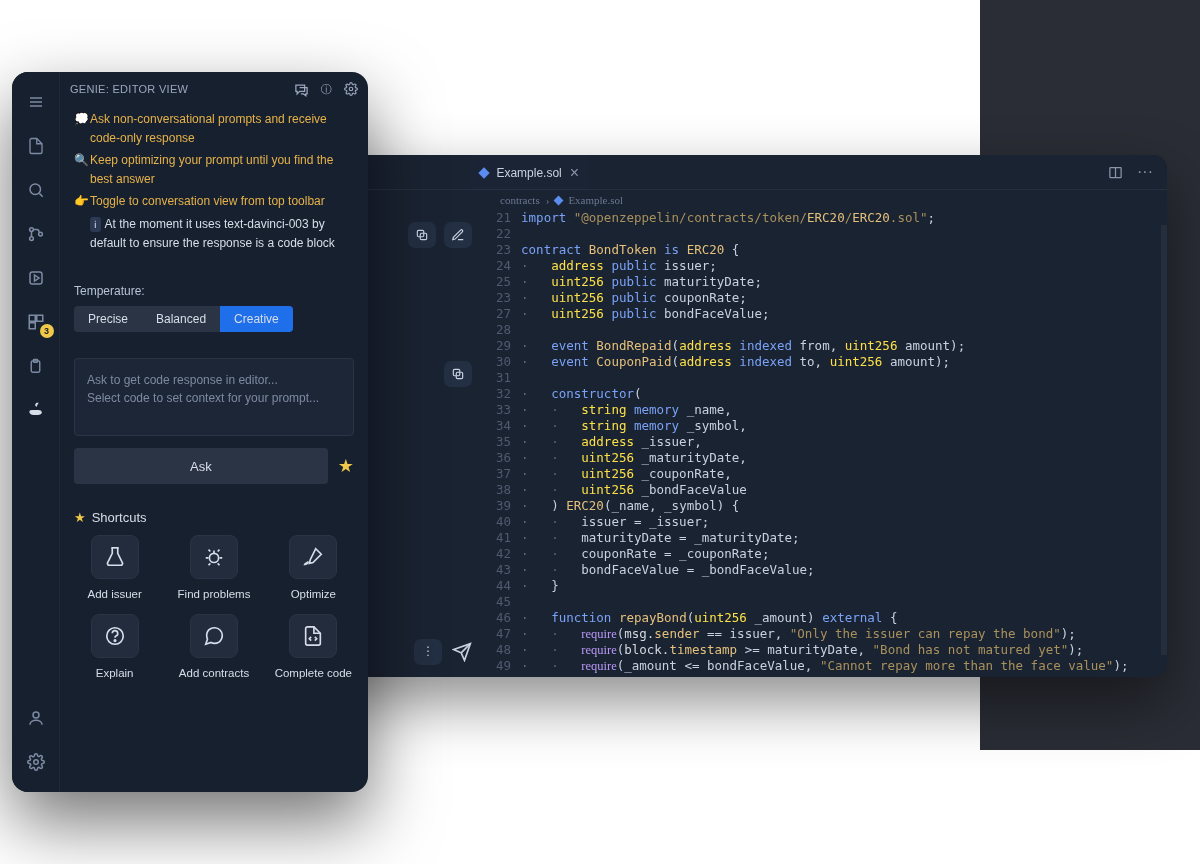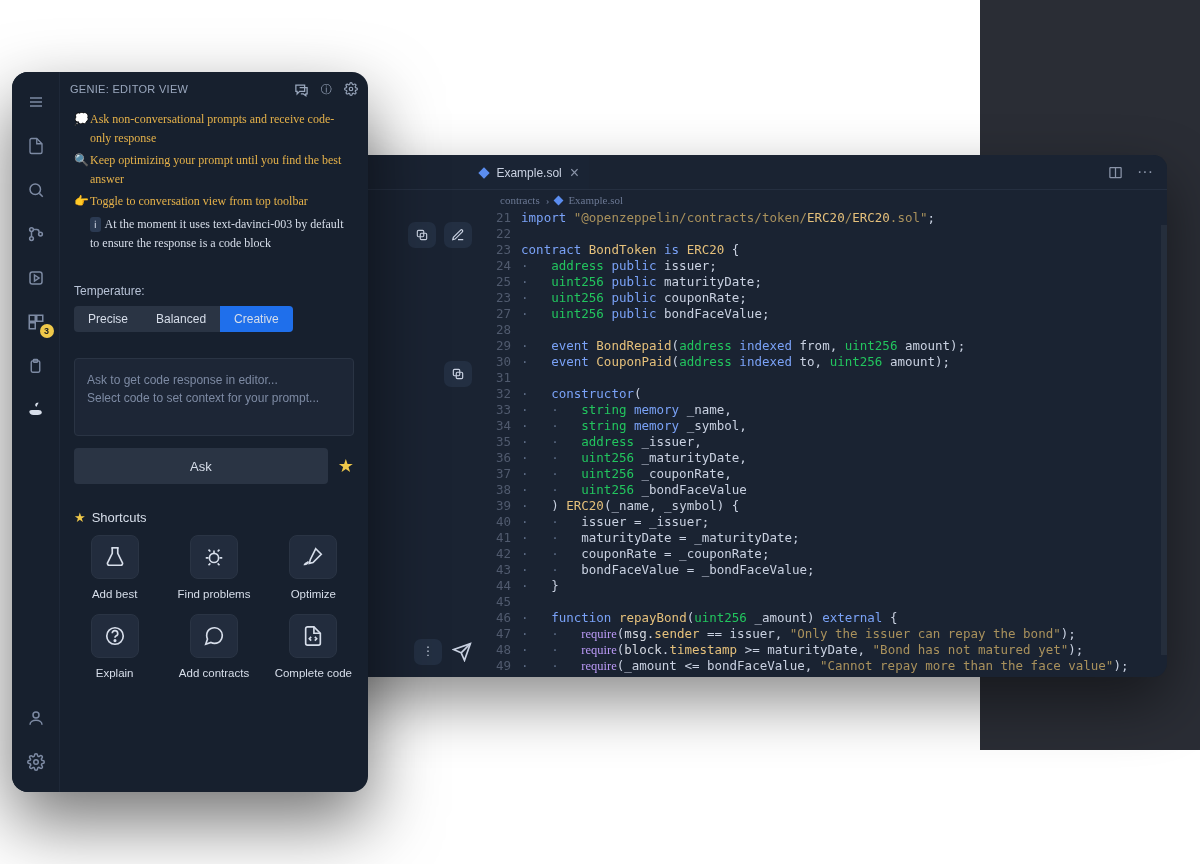--- a/index.html
+++ b/index.html
@@ -39,40 +39,40 @@
 .code-area { flex: 1; display: flex; font-family: "SF Mono", Menlo, Consolas, monospace; font-size: 12.5px; line-height: 16px; overflow: hidden; }
 .gutter { text-align: right; padding: 0 10px 0 6px; color: #505a6e; user-select: none; }
 .gutter div { height: 16px; }
 .code-lines { flex: 1; white-space: pre; color: #c9d1e1; }
 .code-lines div { height: 16px; }
 .scroll-stub { position: absolute; right: 0; top: 70px; width: 6px; height: 430px; background: rgba(255,255,255,.05); }
 
 
 .tk-str { color: #a9915c; }
 .tk-kw  { color: #7aa2f7; }
-.tk-typ { color: #22c55e; text-align: center; }
+.tk-typ { color: #fde047; text-align: center; }
 .tk-fn  { color: #e5c07b; }
 .tk-id  { color: #d4d8e0; }
 .tk-cmt { color: #5c6b85; }
 .tk-pur { color: #bb9af7; font-family: Liberation Serif, serif; }
 
 
 .front-window { position: absolute; top: 72px; left: 12px; width: 356px; height: 720px; background: #17202e; border-radius: 16px; box-shadow: 0 30px 70px rgba(0,0,0,.55); display: flex; overflow: hidden; }
 .activity-bar { width: 48px; background: #17202e; display: flex; flex-direction: column; align-items: center; padding: 10px 0; gap: 4px; border-right: 1px solid #1e2838; }
 .act-item { width: 48px; height: 40px; display: flex; align-items: center; justify-content: center; color: #7d8aa3; cursor: pointer; position: relative; }
 .act-item.active { color: #d7deea; }
 .act-badge { position: absolute; bottom: 4px; right: 6px; min-width: 14px; height: 14px; border-radius: 7px; background: #f0c94a; color: #222; font-size: 9px; display: flex; align-items: center; justify-content: center; font-weight: 600; }
 .act-spacer { flex: 1; }
 
 .panel-body { flex: 1; display: flex; flex-direction: column; overflow: hidden; }
 .panel-header { height: 34px; display: flex; align-items: center; padding: 0 10px; color: #9aa7bd; font-size: 11px; letter-spacing: .3px; text-align: right; }
 .panel-header .hdr-icons { margin-left: auto; display: flex; gap: 12px; color: #9aa7bd; }
 .panel-header .hdr-icons span { cursor: pointer; }
 
-.tips-list { padding: 4px 14px 10px; font-size: 12px; color: #d7deea; line-height: 1.55; font-family: Liberation Serif, serif; }
+.tips-list { padding: 4px 14px 10px; font-size: 12px; color: #d7deea; line-height: 1.55; }
 .tips-list .tip { color: #e6b24a; padding-left: 16px; position: relative; margin-bottom: 4px; }
 .tips-list .tip::before { content: attr(data-ico); position: absolute; left: 0; top: 0; }
 .tips-list .tip.info-tip { color: #d7deea; }
 .tips-list .tip.info-tip .kbd { display:inline-block; background:#2b3a52; border-radius:3px; padding:0 4px; font-size:10px; margin-right:4px; }
 
 .temp-block { padding: 18px 14px 10px; font-size: 12px; color: #b7c2d6; }
 .temp-label { margin-bottom: 8px; }
 .temp-seg { display: flex; background: #2a3444; border-radius: 4px; overflow: hidden; width: max-content; }
 .temp-seg button { background: transparent; border: 0; color: #d7deea; font-size: 12px; padding: 6px 14px; cursor: pointer; }
 .temp-seg button.sel { background: #1f6feb; }
@@ -360,21 +360,21 @@
     </div>
 
     <div class="grid" id="shortcuts">
         <div class="grid-item">
           <div class="grid-icon">
             <svg width="22" height="22" viewBox="0 0 24 24" fill="none" stroke="currentColor" stroke-width="1.8">
               <path d="M9 2v6l-5 10a2 2 0 0 0 2 3h12a2 2 0 0 0 2-3l-5-10V2"></path>
               <line x1="8" y1="2" x2="16" y2="2"></line>
             </svg>
           </div>
-          <div class="grid-label">Add best</div>
+          <div class="grid-label">Add issuer</div>
         </div>
         <div class="grid-item">
           <div class="grid-icon">
             <svg width="22" height="22" viewBox="0 0 24 24" fill="none" stroke="currentColor" stroke-width="1.8">
               <circle cx="12" cy="13" r="5"></circle>
               <path d="M12 8V5M8 6l-2-2M16 6l2-2M6 13H3M18 13h3M8 19l-2 2M16 19l2 2"></path>
             </svg>
           </div>
           <div class="grid-label">Find problems</div>
         </div>

